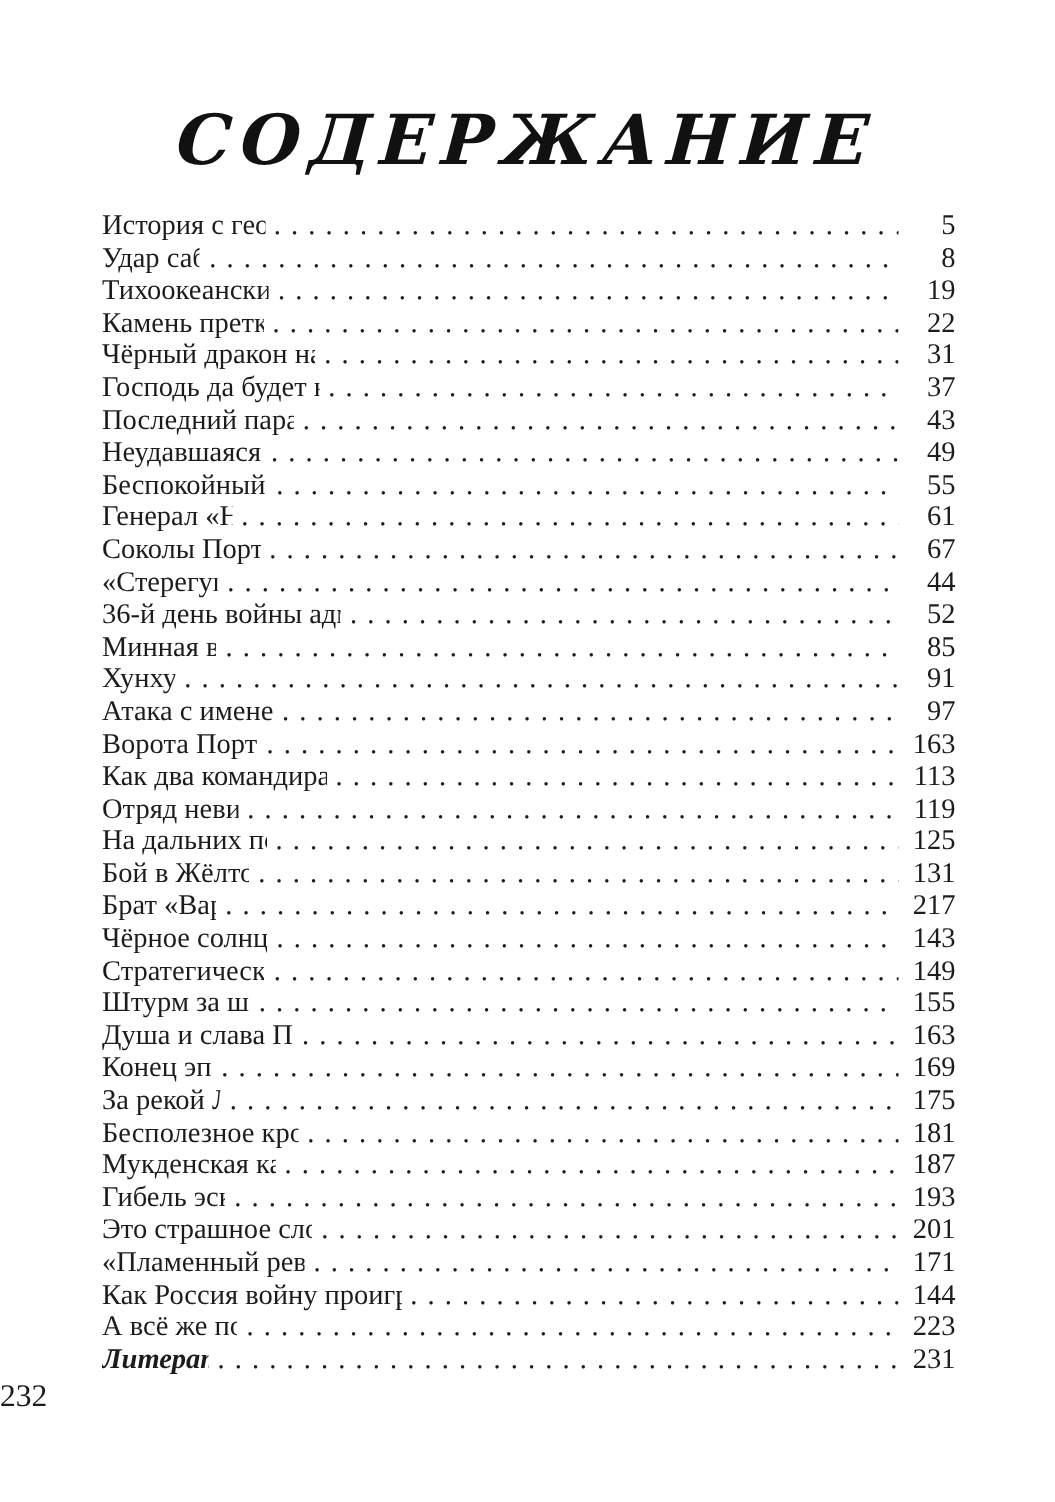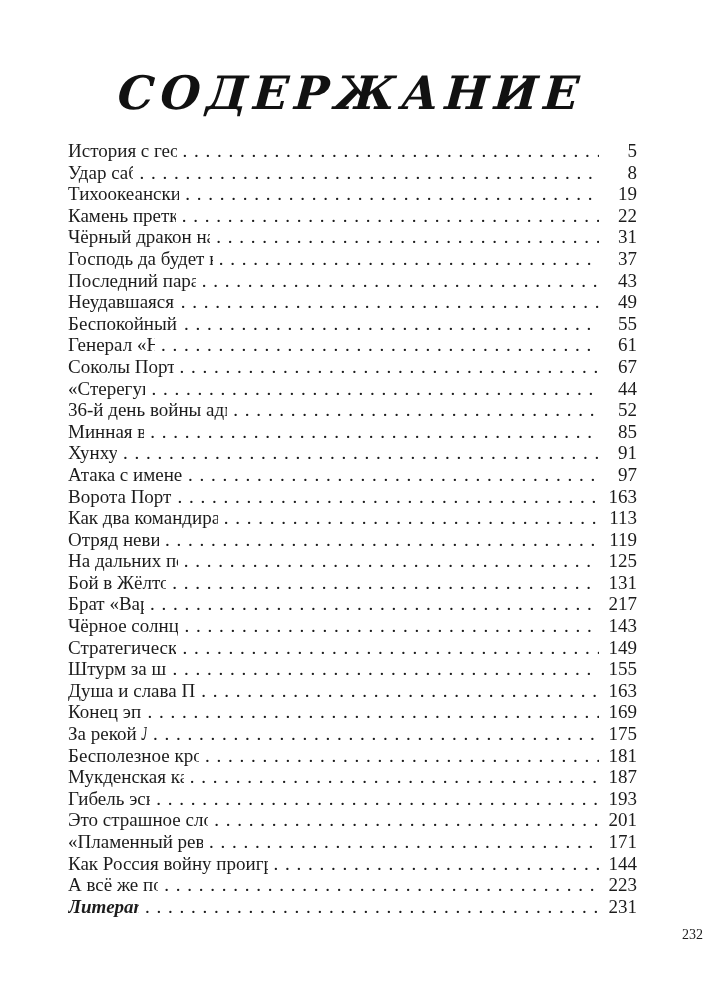--- a/index.html
+++ b/index.html
@@ -60,22 +60,22 @@
   .toc-page {
     flex: 0 0 auto;
     min-width: 34px;
     text-align: right;
   }
   .page-footer {
     position: absolute;
     left: 0;
     right: 0;
     bottom: 58px;
-    text-align: right;
-    font-size: 14px;
+    text-align: left;
+    font-size: 21px;
     color: #1c1c1c;
   }
 </style>
 </head>
 <body>
 
 <div class="page">
   <div class="toc-heading">СОДЕРЖАНИЕ</div>
 
   <div class="toc-list" id="toc-list">

